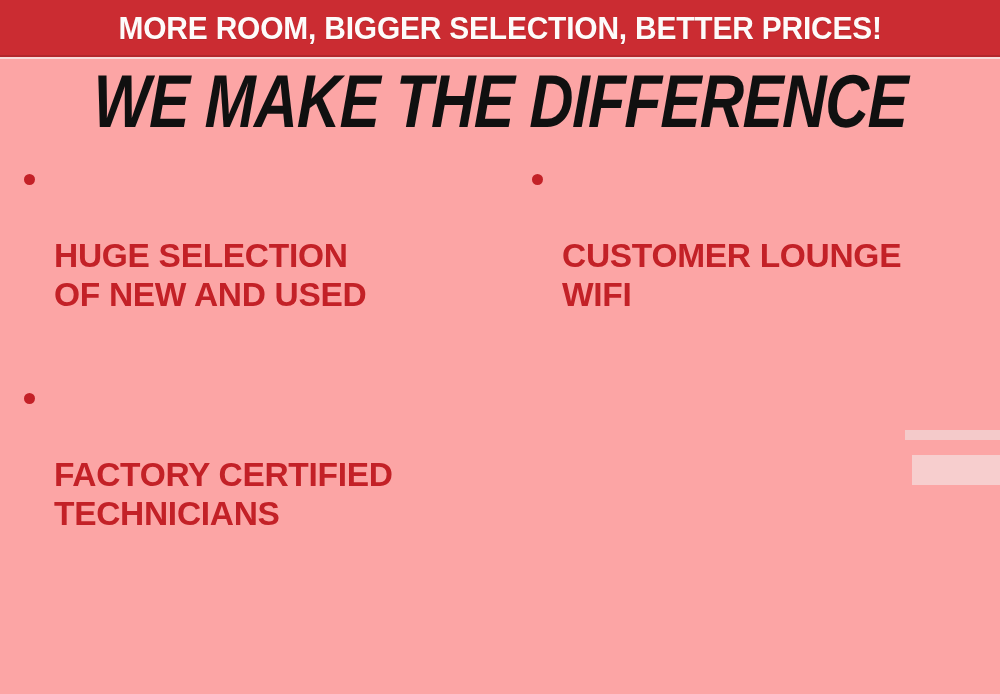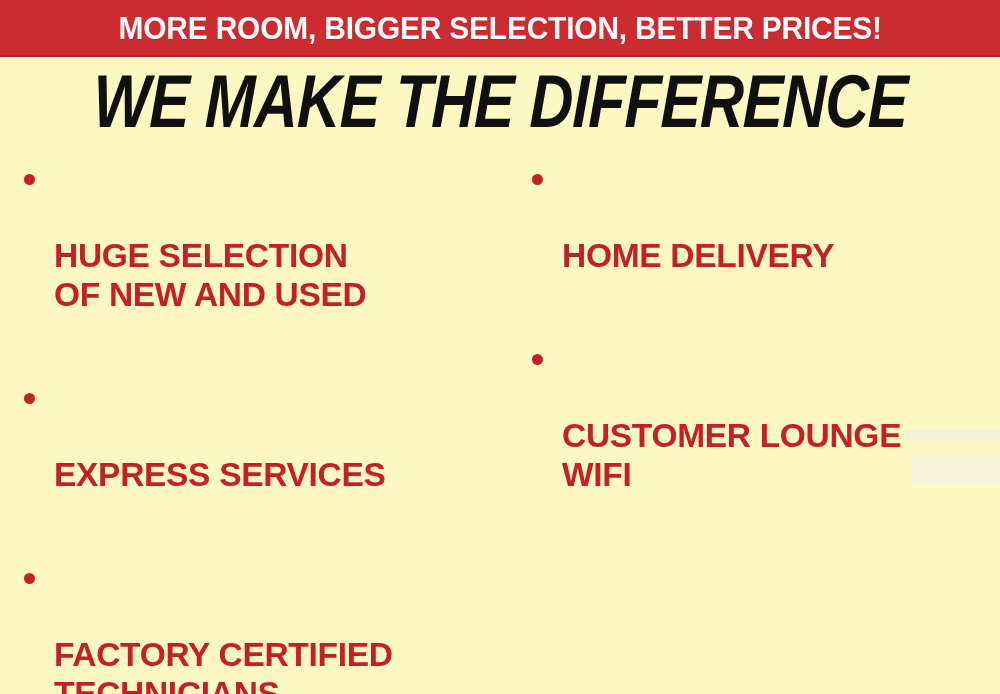--- a/index.html
+++ b/index.html
@@ -13,21 +13,21 @@
     overflow: hidden;
     background: #fdfdfb;
     font-family: "Liberation Sans", sans-serif;
     -webkit-font-smoothing: antialiased;
   }
 
   #poster {
     position: relative;
     width: 1000px;
     height: 694px;
-    background: #fef9c3;
+    background: #fca5a5;
     overflow: hidden;
   }
 
   
   .banner {
     position: absolute;
     left: 0;
     top: 0;
     width: 1000px;
     height: 57px;
@@ -163,37 +163,29 @@
 
     <div class="col col-left">
       <ul class="bullet-list">
         <li class="bullet-item">
           <span class="bullet-dot"></span>
           <span class="bullet-text">HUGE SELECTION
 OF NEW AND USED</span>
         </li>
         <li class="bullet-item">
           <span class="bullet-dot"></span>
-          <span class="bullet-text">EXPRESS SERVICES</span>
-        </li>
-        <li class="bullet-item">
-          <span class="bullet-dot"></span>
           <span class="bullet-text">FACTORY CERTIFIED
 TECHNICIANS</span>
         </li>
 
       </ul>
     </div>
 
     <div class="col col-right">
       <ul class="bullet-list">
-        <li class="bullet-item">
-          <span class="bullet-dot"></span>
-          <span class="bullet-text">HOME DELIVERY</span>
-        </li>
         <li class="bullet-item">
           <span class="bullet-dot"></span>
           <span class="bullet-text">CUSTOMER LOUNGE
 WIFI</span>
         </li>
 
       </ul>
     </div>
 
   </div>

